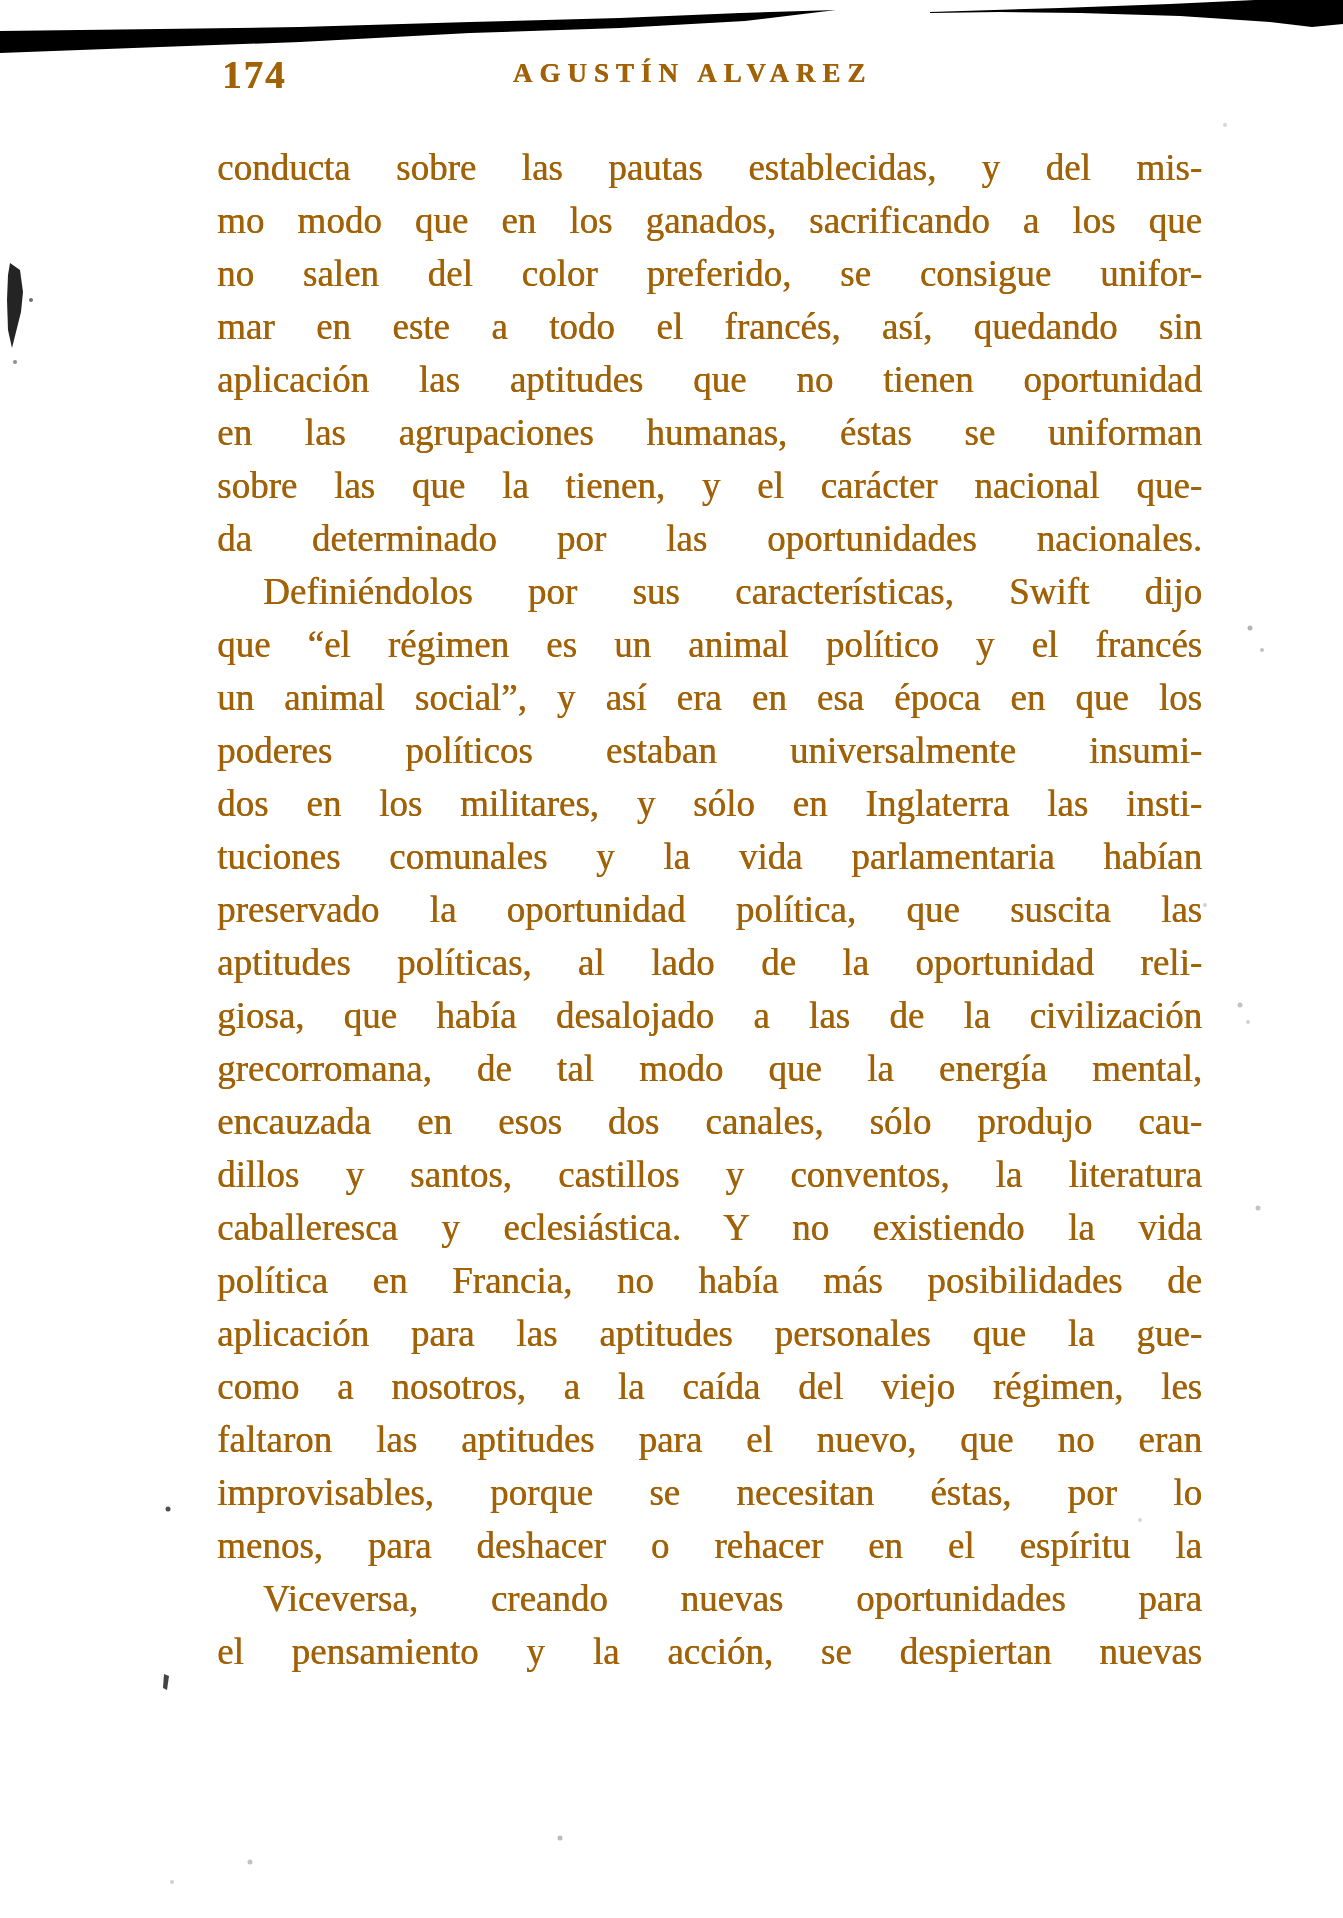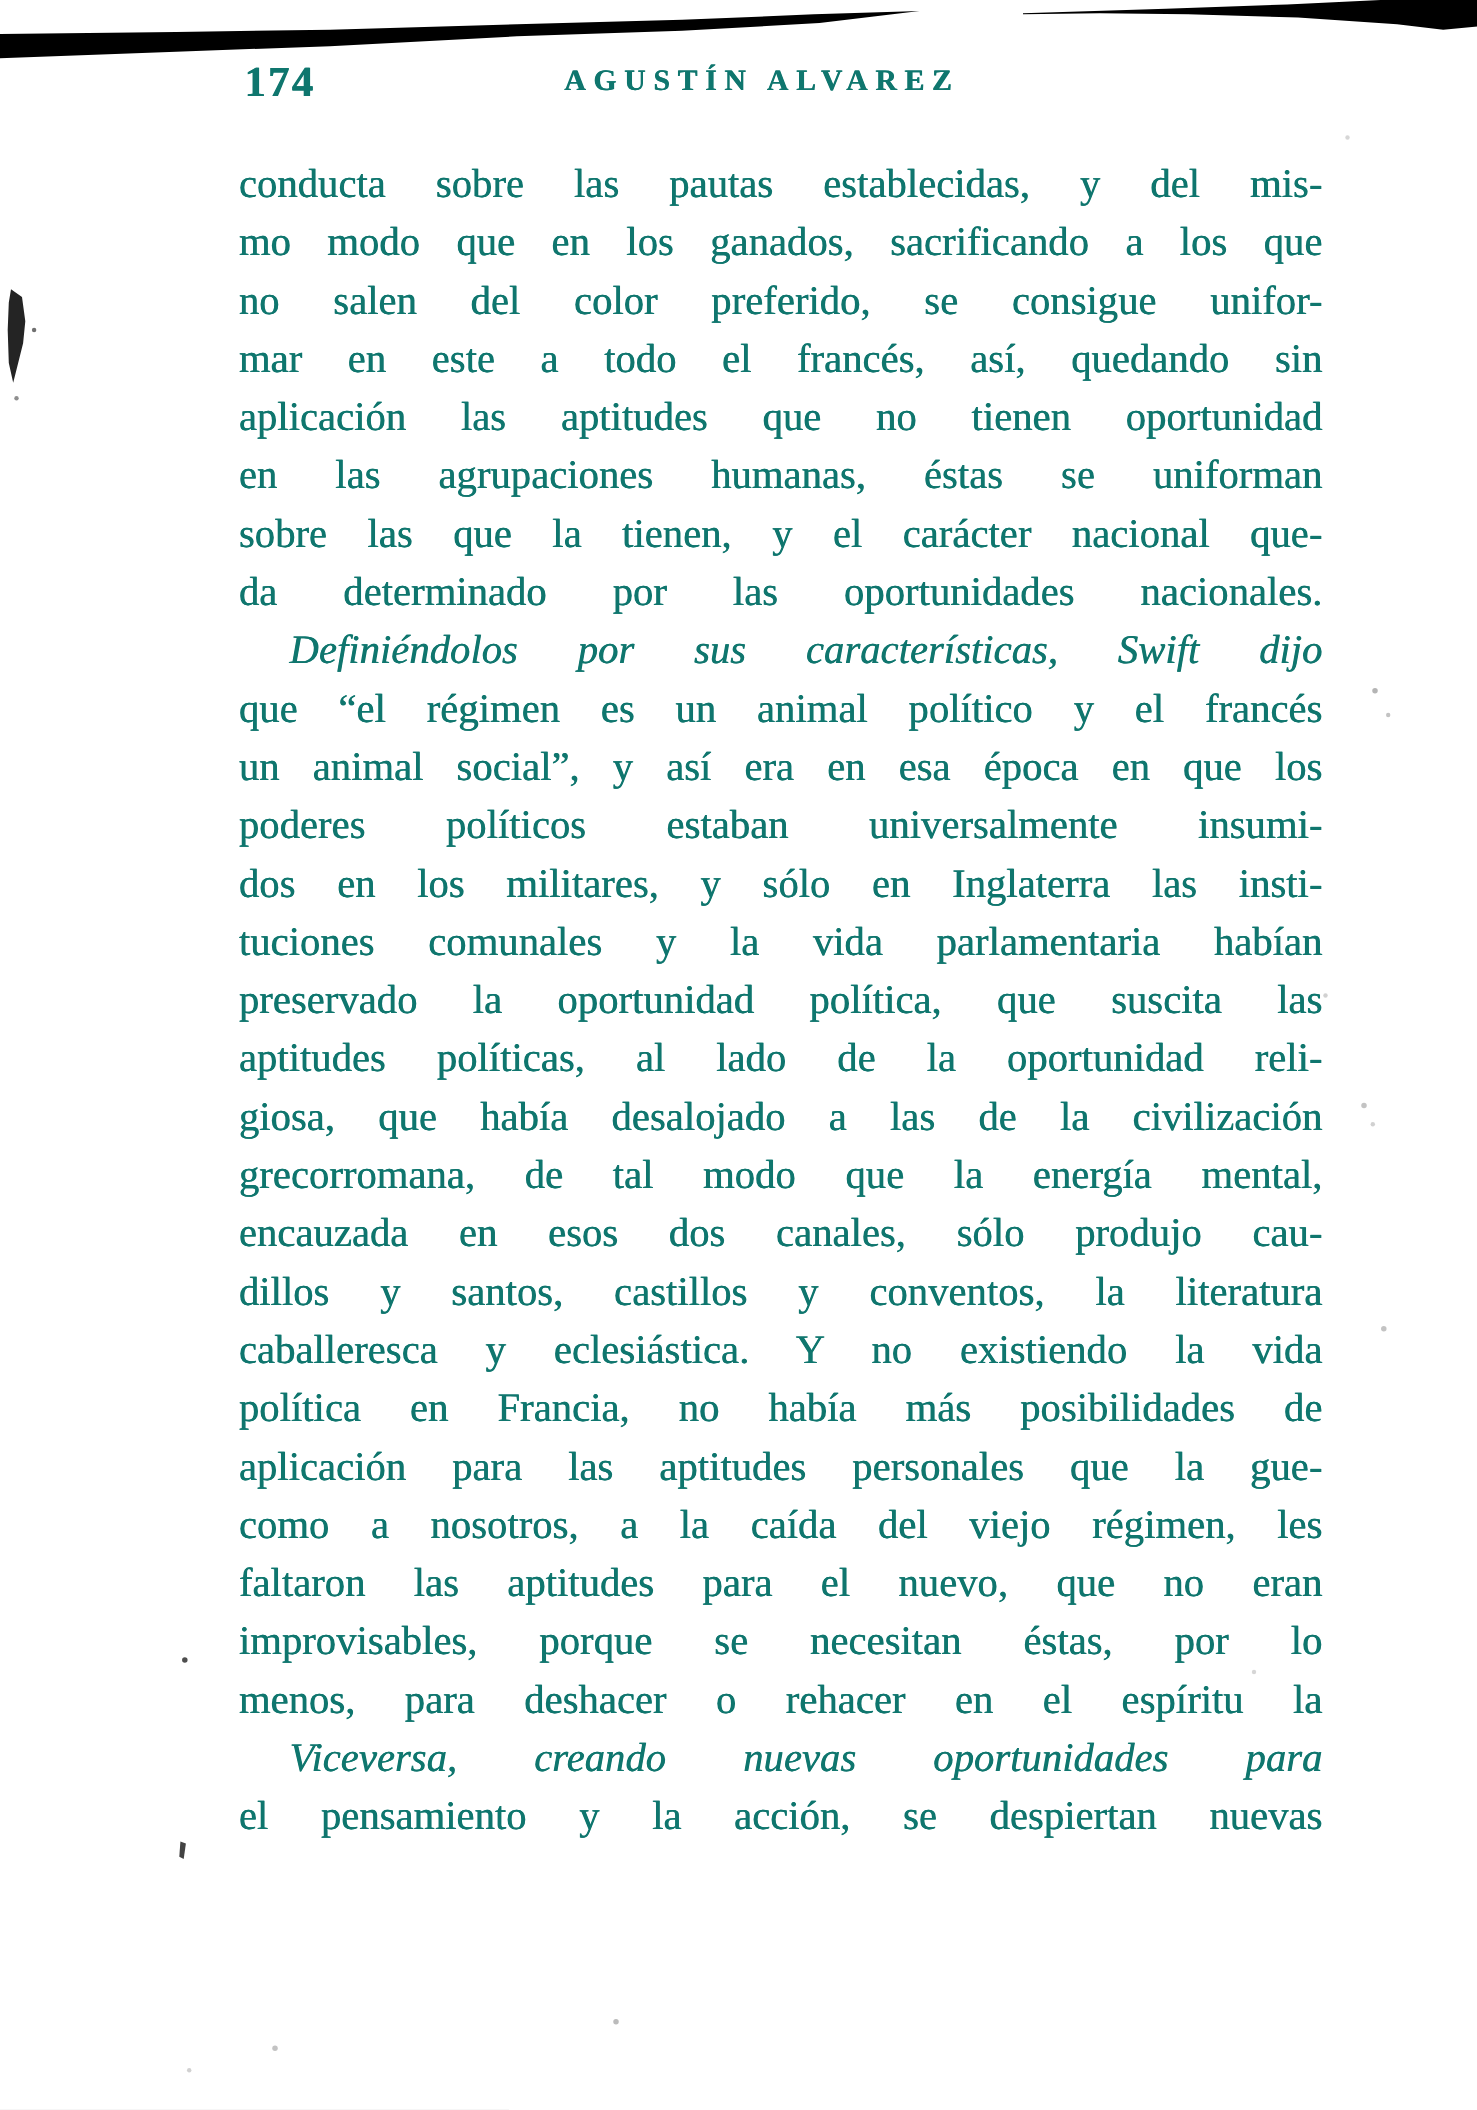--- a/index.html
+++ b/index.html
@@ -2,21 +2,21 @@
 <html><head>
 <meta charset="utf-8">
 <style>
   html,body{margin:0;padding:0;background:#e8e8e8;}
   .page{
     position:relative;
     width:1343px;height:1918px;
     background:#ffffff;
     overflow:hidden;
     font-family:"Liberation Serif","DejaVu Serif",serif;
-    color:#0f766e;
+    color:#a16207;
   }
   .artifacts{position:absolute;left:0;top:0;width:1343px;height:1918px;pointer-events:none;}
   .page-number{
     position:absolute;left:222px;top:52px;
     font-size:39px;font-weight:bold;letter-spacing:2px;
     text-shadow:0.6px 0 0 currentColor;
   }
   .running-header{
     position:absolute;left:200px;top:58px;width:985px;
     text-align:center;
@@ -29,21 +29,21 @@
   }
   .line{
     height:53px;line-height:53px;
     font-size:37px;
     text-align:justify;
     text-align-last:justify;
     text-shadow:0.5px 0 0 currentColor;
     white-space:normal;
     overflow:visible;
   }
-  .line.indent{padding-left:46px;font-style:italic;}
+  .line.indent{padding-left:46px;}
   .line.par-end{text-align-last:left;}
 </style>
 </head>
 <body>
 
 <div class="page">
 
   <svg class="artifacts" width="1343" height="1918" viewBox="0 0 1343 1918" xmlns="http://www.w3.org/2000/svg">
 
     <polygon points="0,31 160,29 300,27 470,22 620,18 740,13 836,10 745,21 620,28 470,33 300,42 160,47 0,53" fill="#000000"></polygon>

